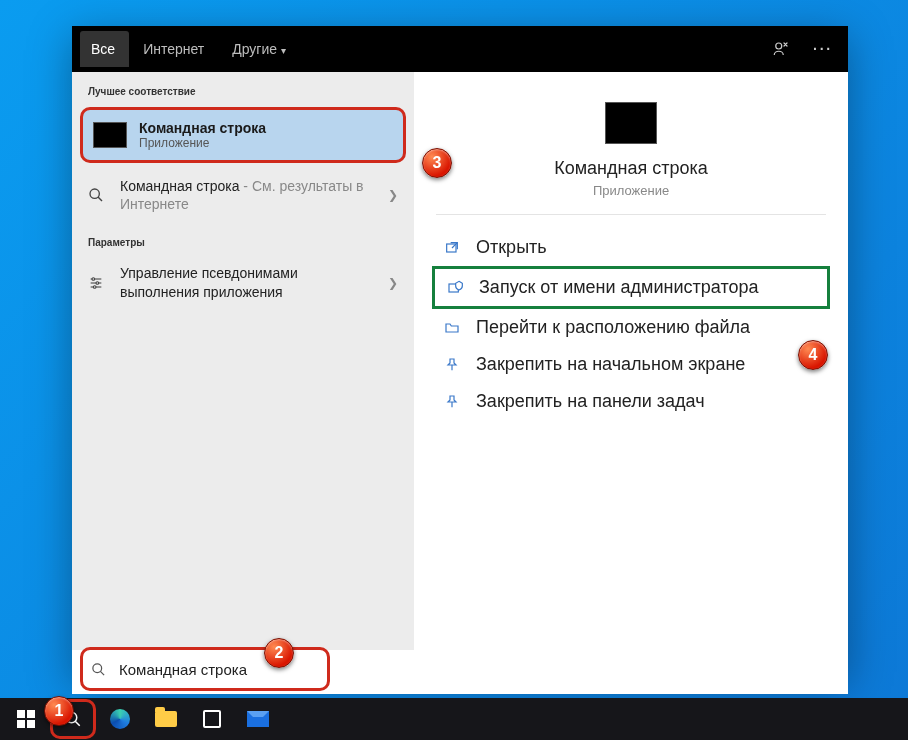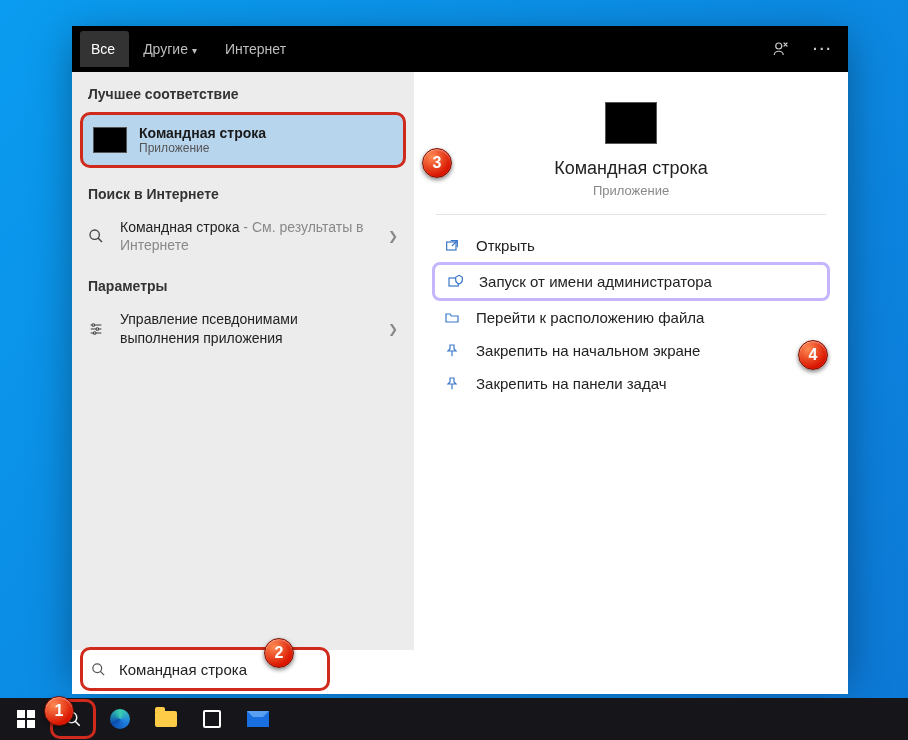--- a/index.html
+++ b/index.html
@@ -19,42 +19,42 @@
   }
   .tab { padding:10px 14px; color:#bdbdbd; cursor:pointer; }
   .tab.active { background:#333; color:#fff; border-radius:3px 3px 0 0;padding-left:11px; }
   .tab .chev { margin-left:4px; font-size:10px; }
   .tabbar-spacer { flex:1; }
   .hdr-ico { width:34px; text-align:center; color:#ccc; cursor:pointer; }
   .dots { letter-spacing:2px; font-weight:bold; }
   .body { flex:1; display:flex; overflow:hidden; }
   .left { width:342px; background:#ececec; display:flex; flex-direction:column; }
   .right { flex:1; background:#fff; padding:0 10px; position:relative; }
-  .section-h { font-size:14px; font-weight:600; color:#333; padding:14px 16px 6px; }
+  .section-h { font-size:10px; font-weight:600; color:#333; padding:14px 16px 6px; }
   .best-match {
     margin:4px 8px; padding:10px 10px; display:flex; align-items:center; gap:12px;
     background:#b8d5ee; border:3px solid #cf2a1c; border-radius:10px; cursor:pointer;
     position:relative;
   }
   .best-match .thumb { width:34px; height:26px; background:#000; border:1px solid #555; }
   .best-match .ttl { font-size:14px; font-weight:600; color:#1a1a1a; }
   .best-match .sub { font-size:12px; color:#555; }
   .row { display:flex; align-items:center; gap:12px; padding:10px 16px; cursor:pointer; position:relative; }
   .row .txt { flex:1; font-size:14px; color:#222; line-height:1.3; }
   .row .muted { color:#888; }
   .row .chev { color:#888; font-size:12px; }
   .ico { width:20px; text-align:center; color:#444; font-size:15px; }
   .preview-top { text-align:center; padding:30px 0 16px; border-bottom:1px solid #e4e4e4; margin:0 12px; }
   .preview-thumb { width:52px; height:42px; background:#000; border:1px solid #555; margin:0 auto 14px; }
   .preview-ttl { font-size:18px; color:#222; margin-bottom:4px; }
   .preview-sub { font-size:13px; color:#888; }
   .actions { padding:14px 8px; }
-  .action { display:flex; align-items:center; gap:14px; padding:8px 12px; font-size:15px; color:#222; cursor:pointer; border-radius:6px; }
+  .action { display:flex; align-items:center; gap:14px; padding:8px 12px; font-size:18px; color:#222; cursor:pointer; border-radius:6px; }
   .action .aico { width:18px; color:#3a78c9; font-size:15px; }
-  .action.hl { border:3px solid #c4b5fd; border-radius:8px; }
+  .action.hl { border:3px solid #15803d; border-radius:0; }
   .searchbar {
     height:44px; background:#fff; display:flex; align-items:center; gap:10px; padding:0 8px;
     margin:0 8px 6px 8px; border:3px solid #cf2a1c; border-radius:10px; width:250px;
   }
   .searchbar .sico { color:#555; font-size:15px; width:18px; text-align:center; }
   .searchbar input { border:none; outline:none; font-size:15px; flex:1; background:transparent; color:#222; }
   .search-strip {
     position:absolute; left:72px; right:60px; bottom:46px; height:44px;
     background:#fff; display:flex; align-items:center;
   }
@@ -88,24 +88,24 @@
   .b3 { left:422px; top:148px; }
   .b4 { left:798px; top:340px; }
   svg { display:block; }
 </style>
 </head>
 <body>
 
 <div class="panel">
   <div class="tabbar">
     <div class="tab active">Все</div>
+    <div class="tab">Интернет</div>
     <div class="tab">
       <span>Другие</span><span class="chev">▾</span>
     </div>
-    <div class="tab">Интернет</div>
     <div class="tabbar-spacer"></div>
     <div class="hdr-ico">
       <svg width="18" height="18" viewBox="0 0 24 24" fill="none" stroke="#ccc" stroke-width="1.6">
           <circle cx="9" cy="8" r="4"></circle>
           <path d="M3 20c0-3 3-5 6-5s6 2 6 5"></path>
           <path d="M16 4l4 4m0-4l-4 4" stroke-linecap="round"></path>
         </svg>
     </div>
     <div class="hdr-ico dots">···</div>
   </div>
@@ -114,21 +114,20 @@
     <div class="left">
       <div class="section-h">Лучшее соответствие</div>
       <div class="best-match">
         <div class="thumb"></div>
         <div>
           <div class="ttl">Командная строка</div>
           <div class="sub">Приложение</div>
         </div>
       </div>
 
-      <div class="section-h">Поиск в Интернете</div>
       <div class="row">
         <div class="ico">
           <svg width="16" height="16" viewBox="0 0 24 24" fill="none" stroke="#444" stroke-width="2">
               <circle cx="10" cy="10" r="7"></circle>
               <line x1="21" y1="21" x2="15" y2="15"></line>
             </svg>
         </div>
         <div class="txt">
           <span>Командная строка</span><span class="muted"> - См. результаты в Интернете</span>
         </div>

